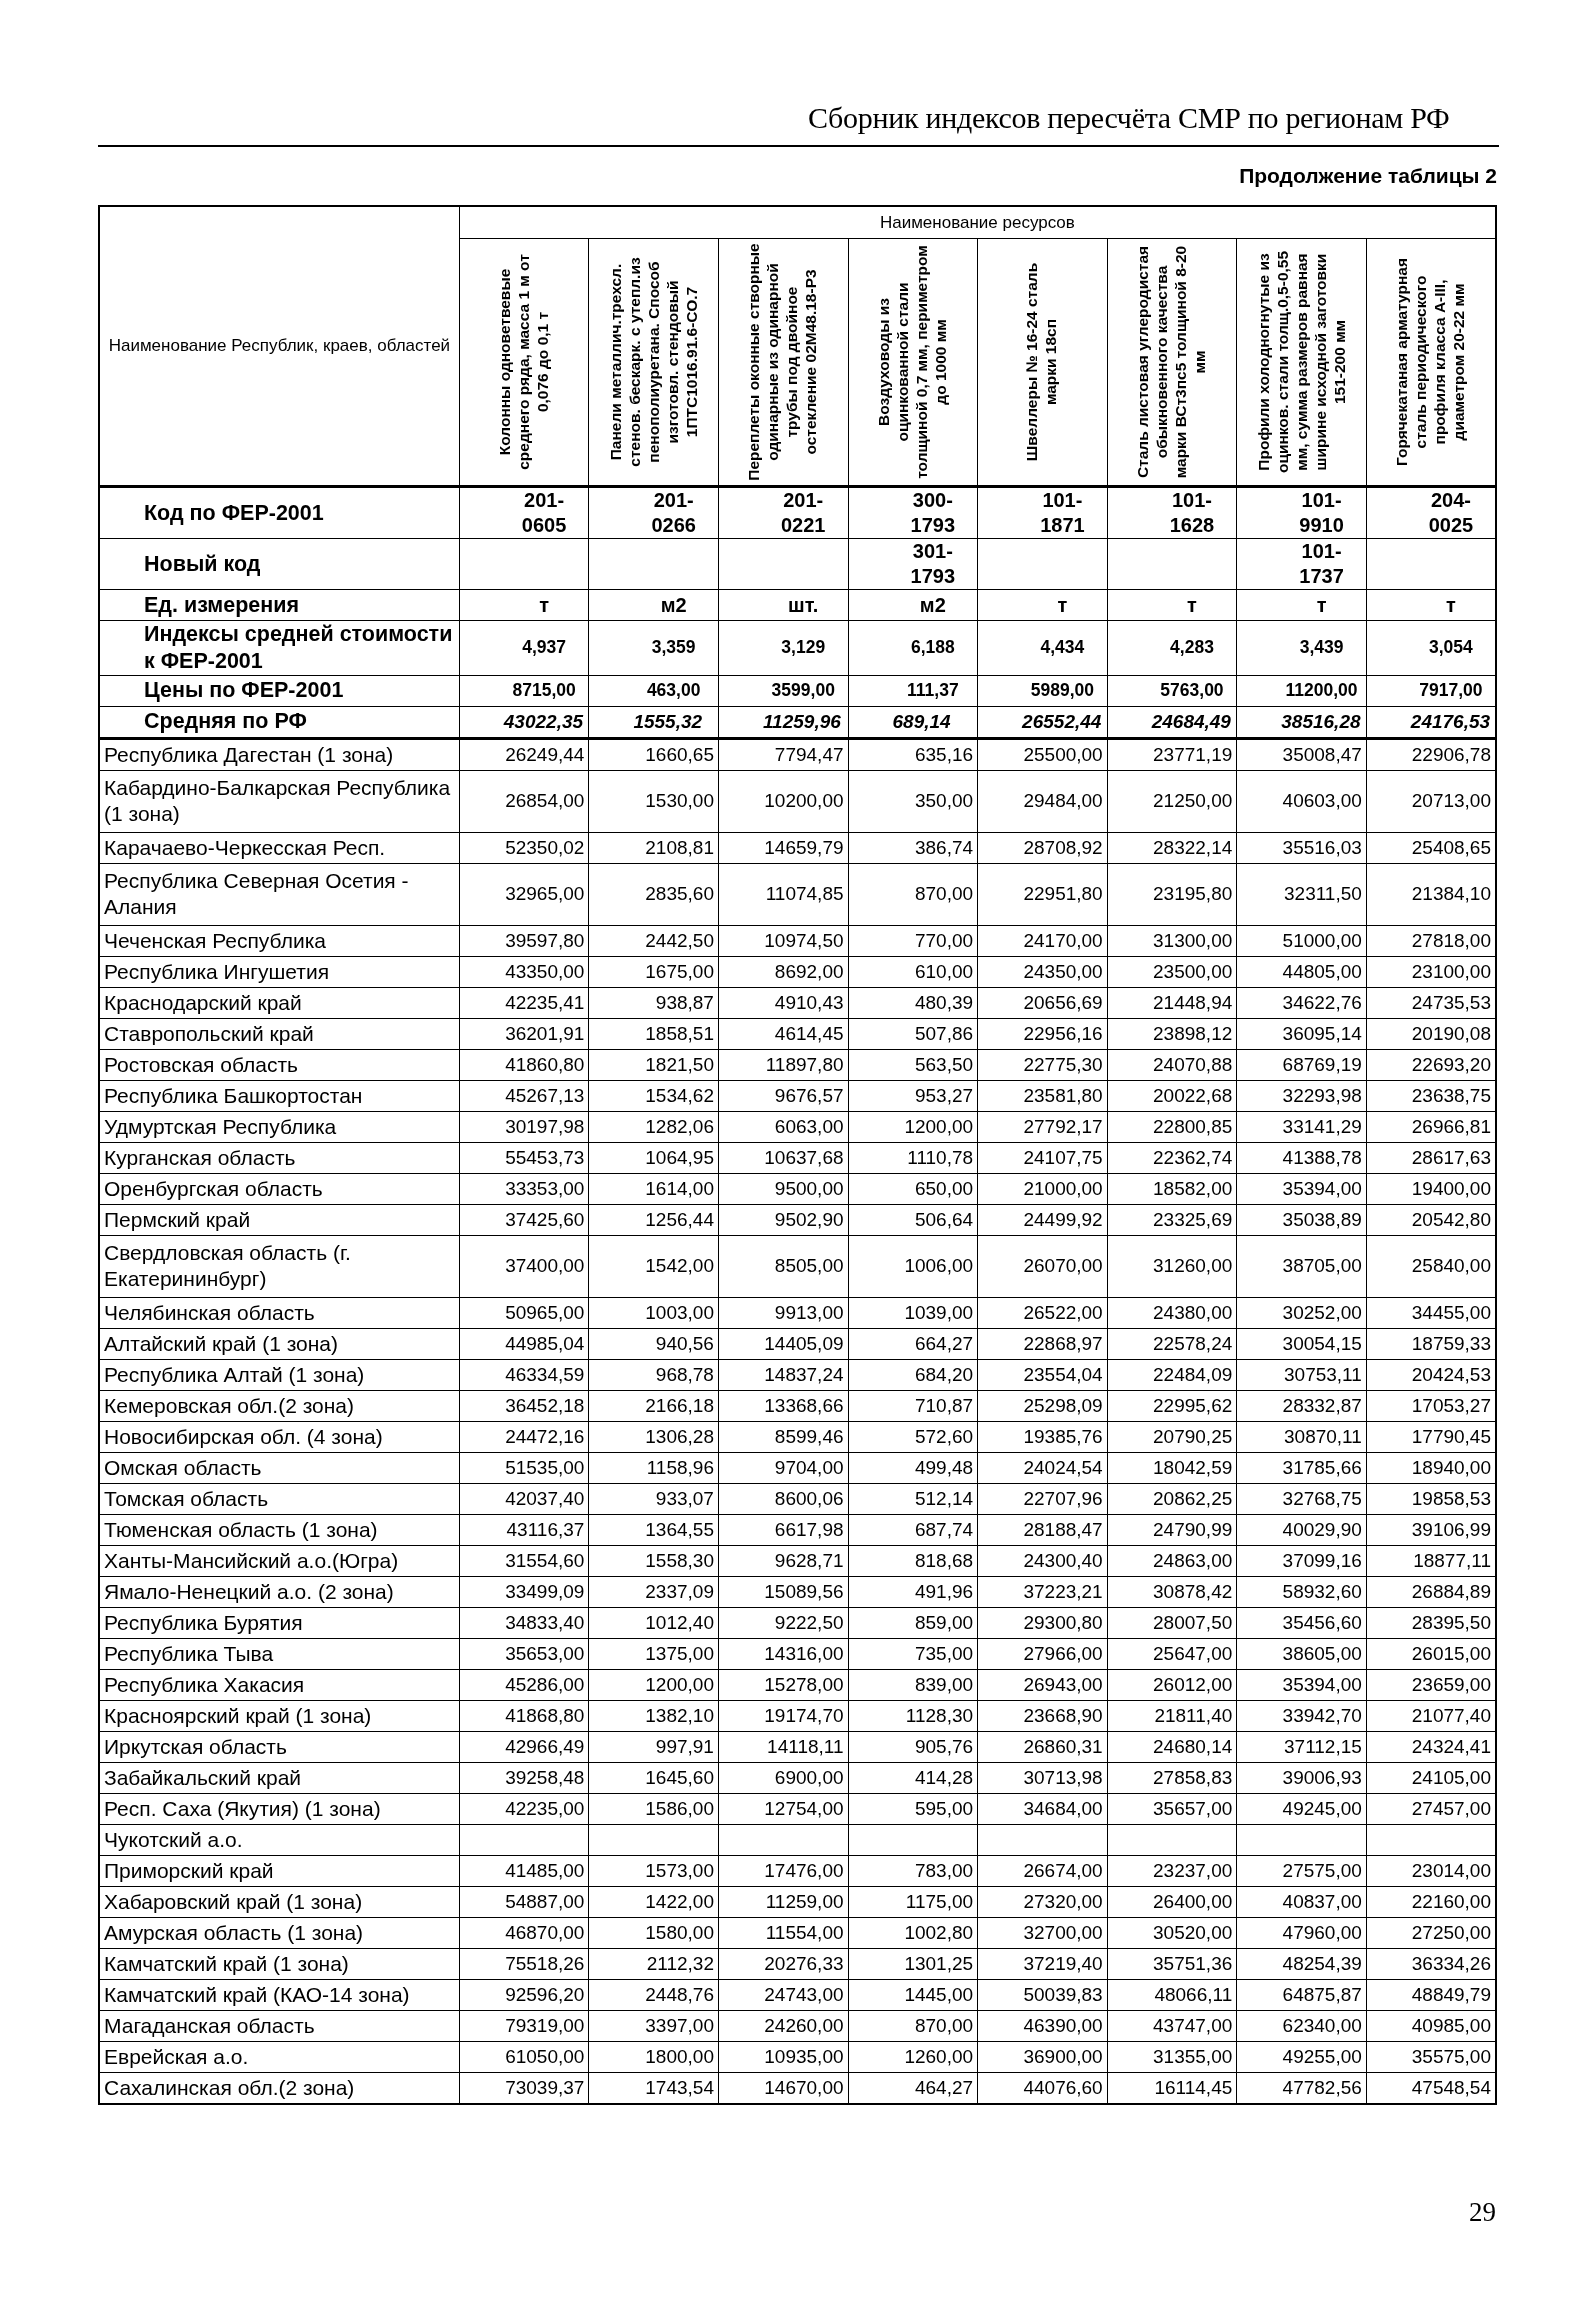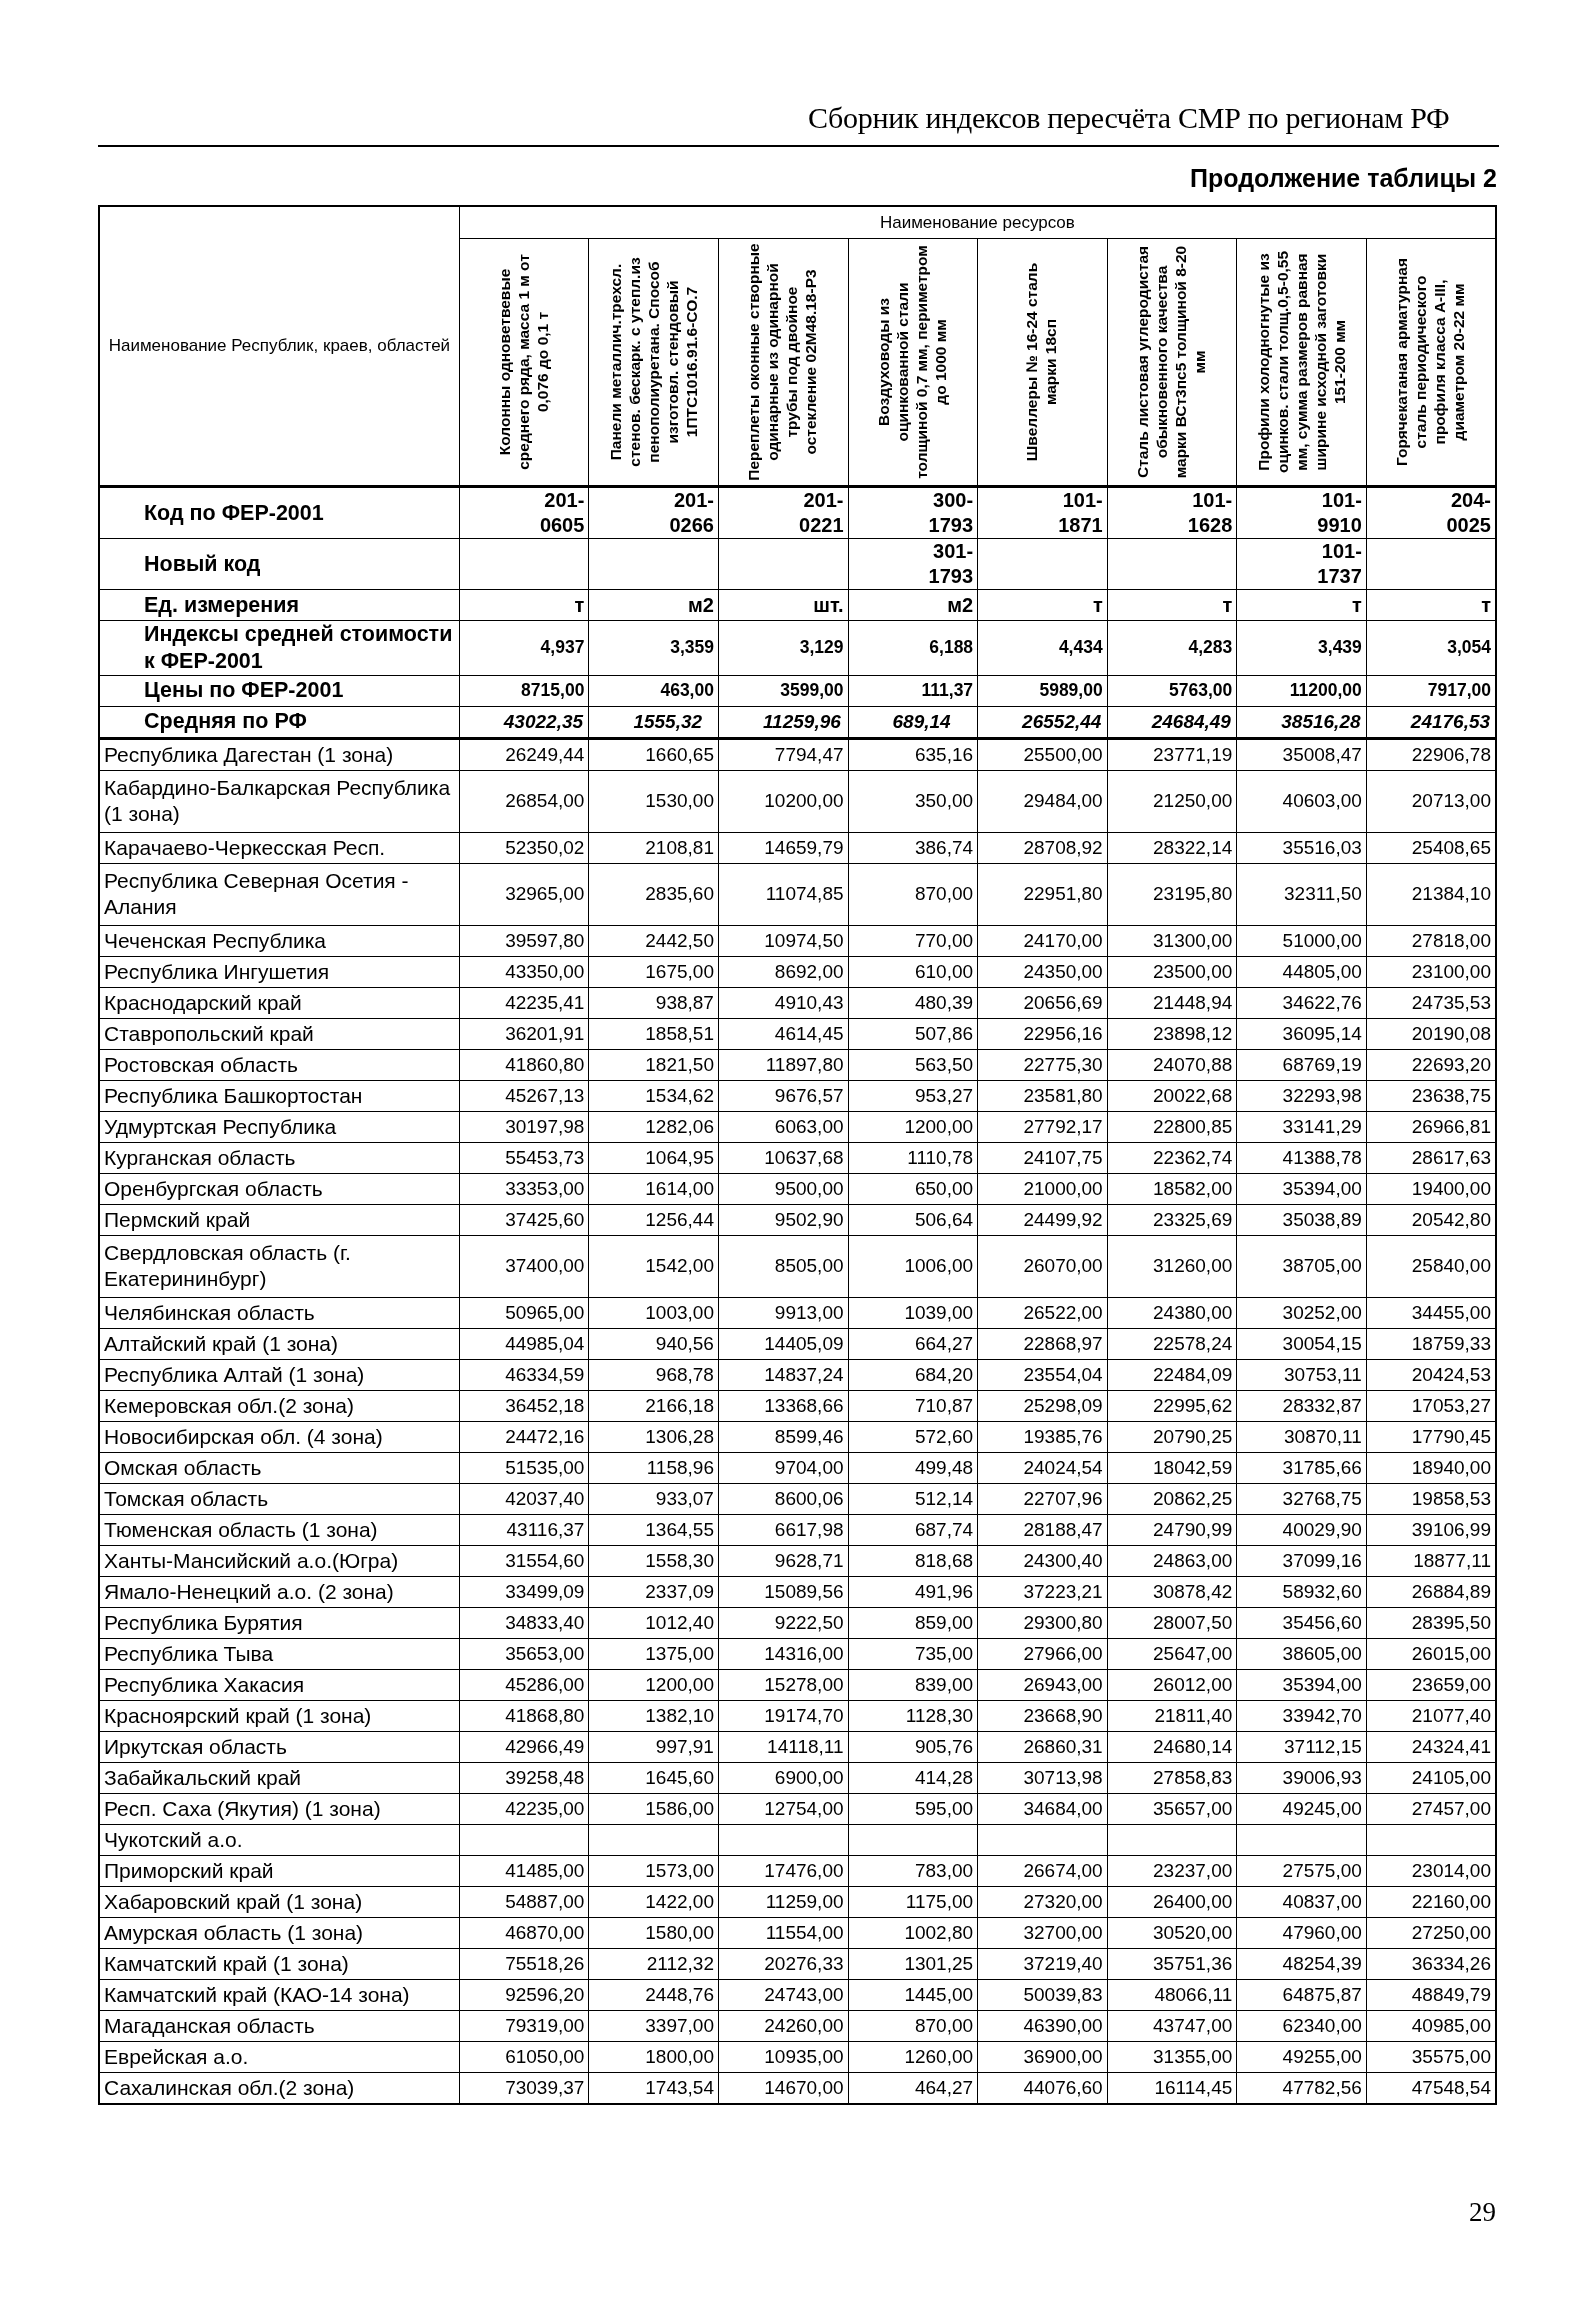--- a/index.html
+++ b/index.html
@@ -1,32 +1,32 @@
 <!DOCTYPE html>
 <html style="font-size:10.8px"><head>
 <meta charset="utf-8">
 <style>
   html, body { margin:0; padding:0; background:#ffffff; }
   body { width:1591px; height:2307px; position:relative; overflow:hidden; color:#000; font-family:"Liberation Sans", sans-serif; }
   .running-title { position:absolute; left:808px; top:101px; width:688px; text-align:left; font-family:"Liberation Serif", serif; font-size:30px; letter-spacing:-0.3px; }
   .running-rule { position:absolute; left:98px; top:145px; width:1401px; height:2px; background:#000; }
-  .table-caption { position:absolute; left:943px; top:164px; width:1227px; margin-left:-673px; text-align:right; font-size:25px; font-weight:bold; }
+  .table-caption { position:absolute; left:943px; top:164px; width:1227px; margin-left:-673px; text-align:right; font-size:21px; font-weight:bold; }
   .sheet { position:absolute; left:98px; top:205px; width:1399px; }
   table { border-collapse:collapse; width:1399px; table-layout:fixed; }
   td, th { border:1.3px solid #000; padding:0 4px; font-size:20px; line-height:1.25; }
   th { font-weight:normal;margin-left:16px; }
   .outer { border:2.7px solid #000; }
   .col-name { width:342px; }
   .col-val { width:123px; }
   .hdr-name { height:277px; text-align:center; font-size:17px; vertical-align:middle; }
   .hdr-group { height:31px; text-align:center; font-size:17px; }
   .hdr-vert { height:246px; padding:0; position:relative; }
   .vert-wrap { position:absolute; left:50%; top:50%; width:240px; transform:translate(-50%,-50%) rotate(-90deg); text-align:center; font-size:15.5px; font-weight:bold; line-height:1.22; }
   .meta-label { font-weight:bold; font-size:21.5px; text-align:left; }
-  .meta-val { text-align:right; font-weight:bold; font-size:20px;margin-left:20px; }
+  .meta-val { text-align:center; font-weight:bold; font-size:20px;margin-left:20px; }
   .row-code td { height:30px;padding-left:44px; }
   .row-thick-top td { border-top:3.4px solid #000; }
   .avg-val { font-style:italic; font-weight:bold; text-align:left; font-size:19px;margin-top:44px; }
   .small-val { font-size:17.5px; }
   .region-name { font-size:21px; text-align:left; white-space:normal; }
   .num { text-align:right; font-size:19px; }
   tr.data td { height:30px; }
   tr.data.tall td { height:61px; }
   .page-number { position:absolute; left:1448px; top:2197px; width:48px; text-align:right; font-family:"Liberation Serif", serif; font-size:27px; }
 </style>

